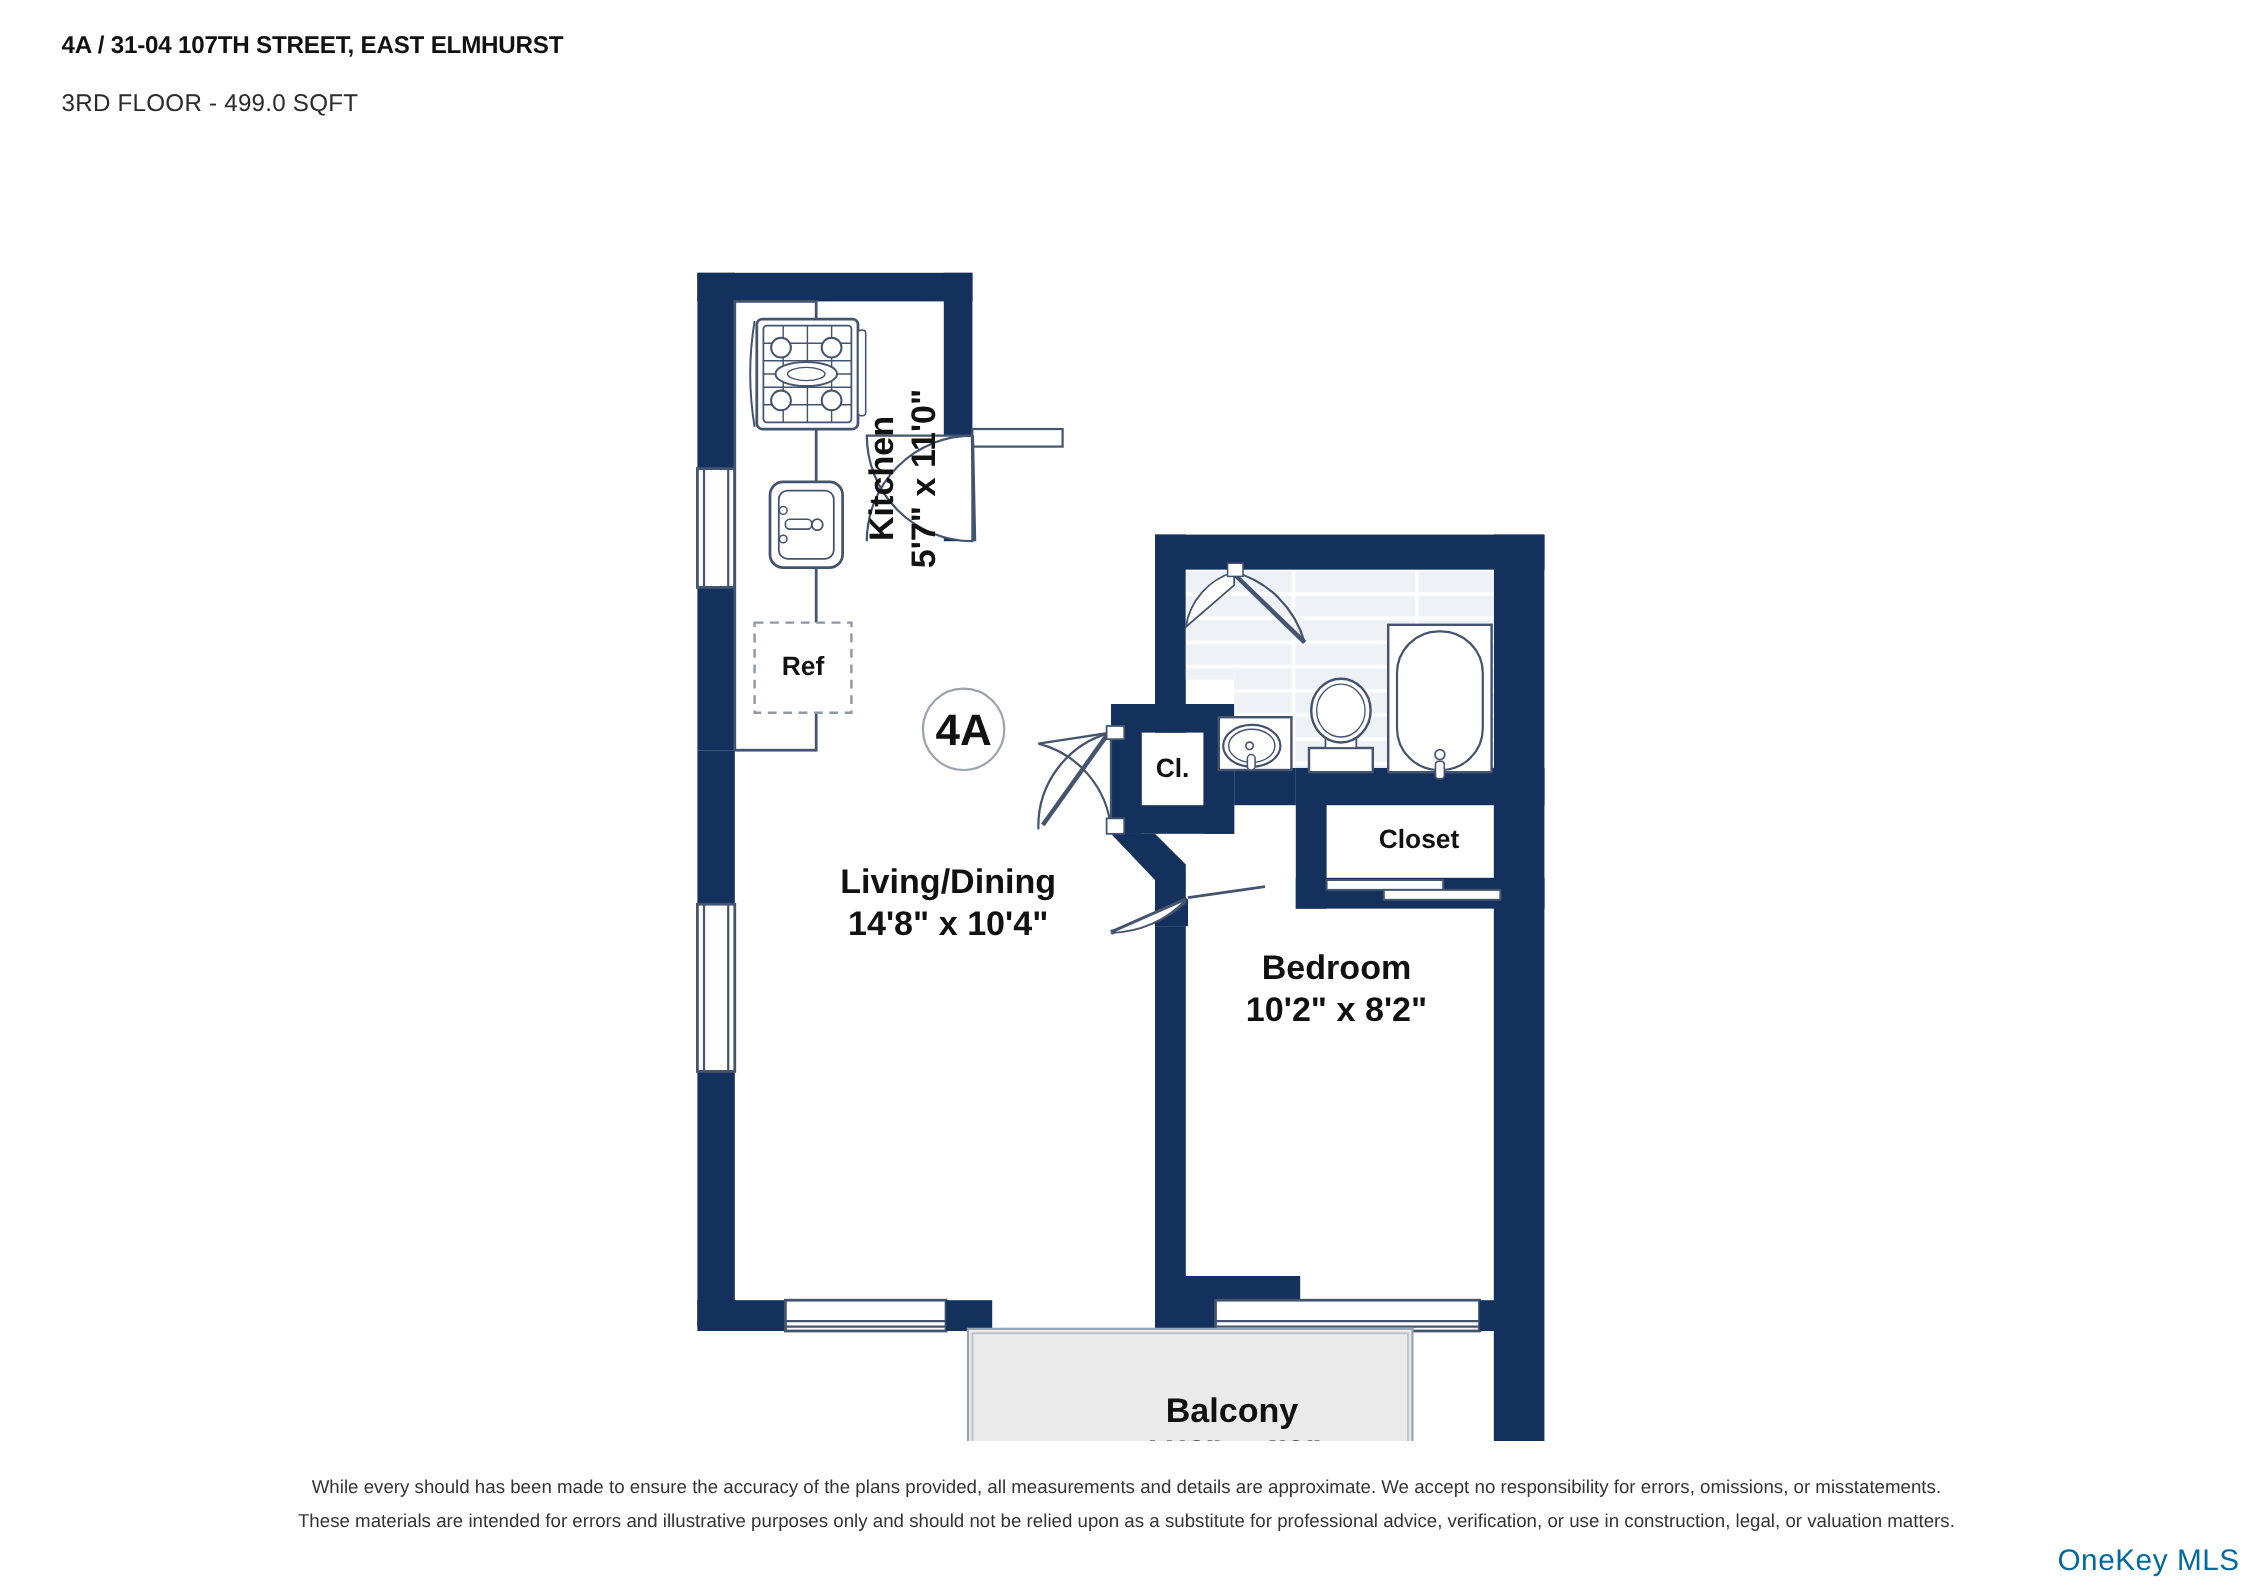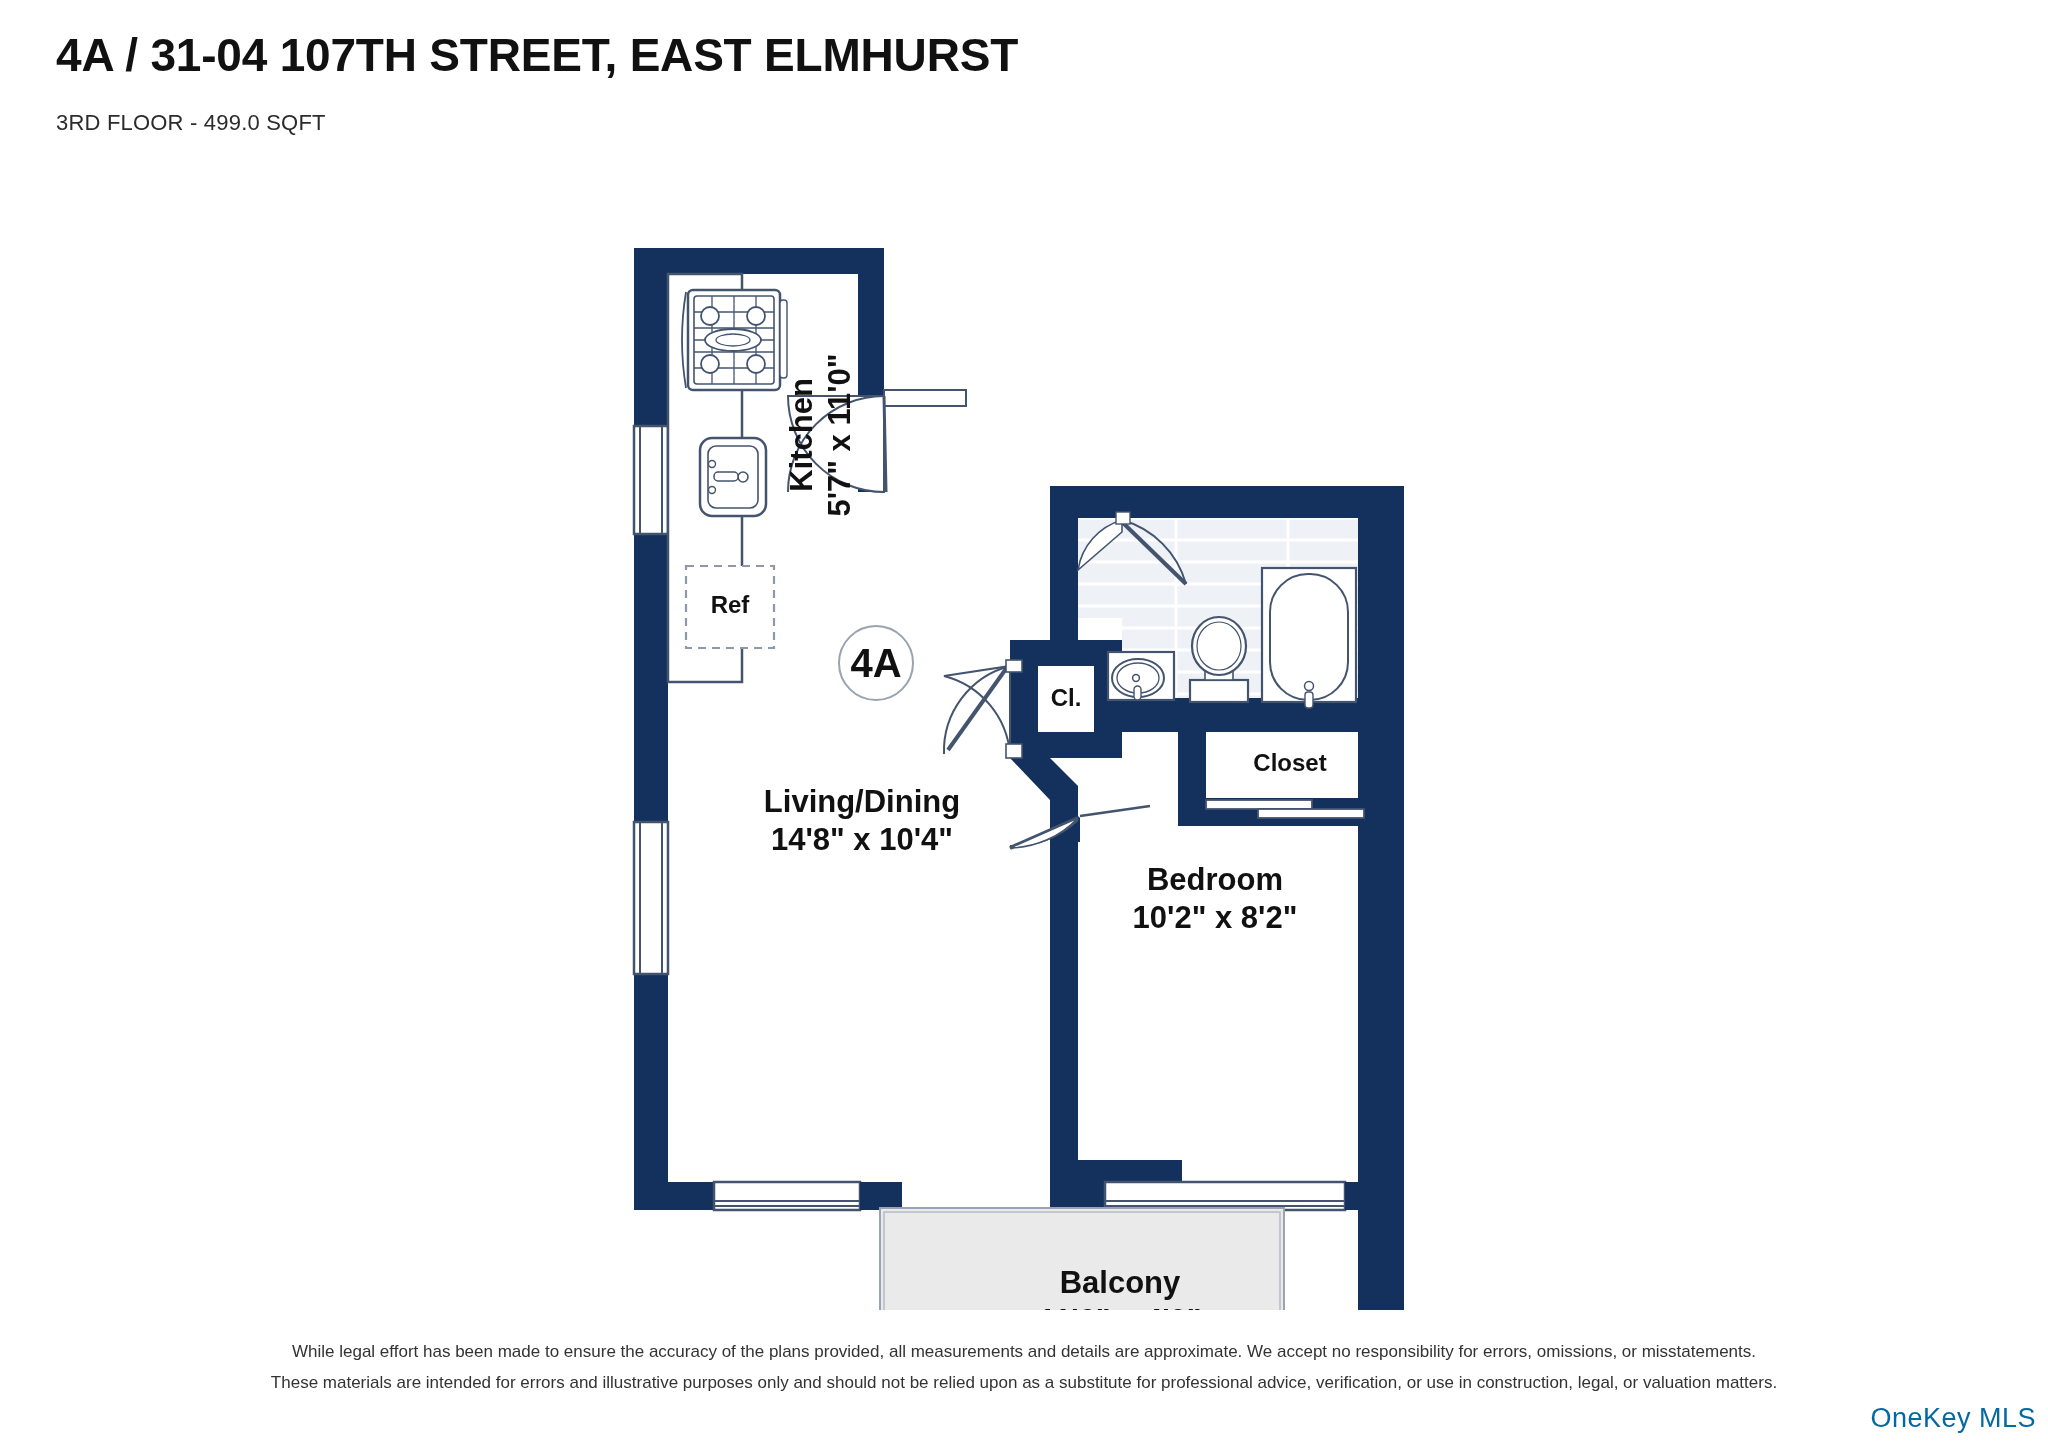--- a/index.html
+++ b/index.html
@@ -16,21 +16,21 @@
     overflow: hidden;
   }
 
   
   #header {
     position: absolute;
     left: 56px;
     top: 28px;
   }
   #plan-title {
-    font-size: 46px;
+    font-size: 22px;
     font-weight: bold;
     letter-spacing: -0.2px;
     color: #111111;
     white-space: nowrap;
     line-height: 1.2;
   }
   #plan-subtitle {
     font-size: 22px;
     font-weight: normal;
     color: #2b2b2b;
@@ -323,17 +323,17 @@
 
   <g>
     <circle cx="876" cy="563" r="37" fill="#ffffff" stroke="#9aa3b0" stroke-width="2"></circle>
     <text class="badge-txt" x="876" y="577" text-anchor="middle">4A</text>
   </g>
 
 </svg>
 </div>
 
 <div id="disclaimer">
-  <div>While legal effort has been made to ensure the accuracy of the plans provided, all measurements and details are approximate. We accept no responsibility for errors, omissions, or misstatements.</div>
+  <div>While every should has been made to ensure the accuracy of the plans provided, all measurements and details are approximate. We accept no responsibility for errors, omissions, or misstatements.</div>
   <div>These materials are intended for errors and illustrative purposes only and should not be relied upon as a substitute for professional advice, verification, or use in construction, legal, or valuation matters.</div>
 </div>
 
 <div id="watermark">OneKey MLS</div>
 
 </body></html>

